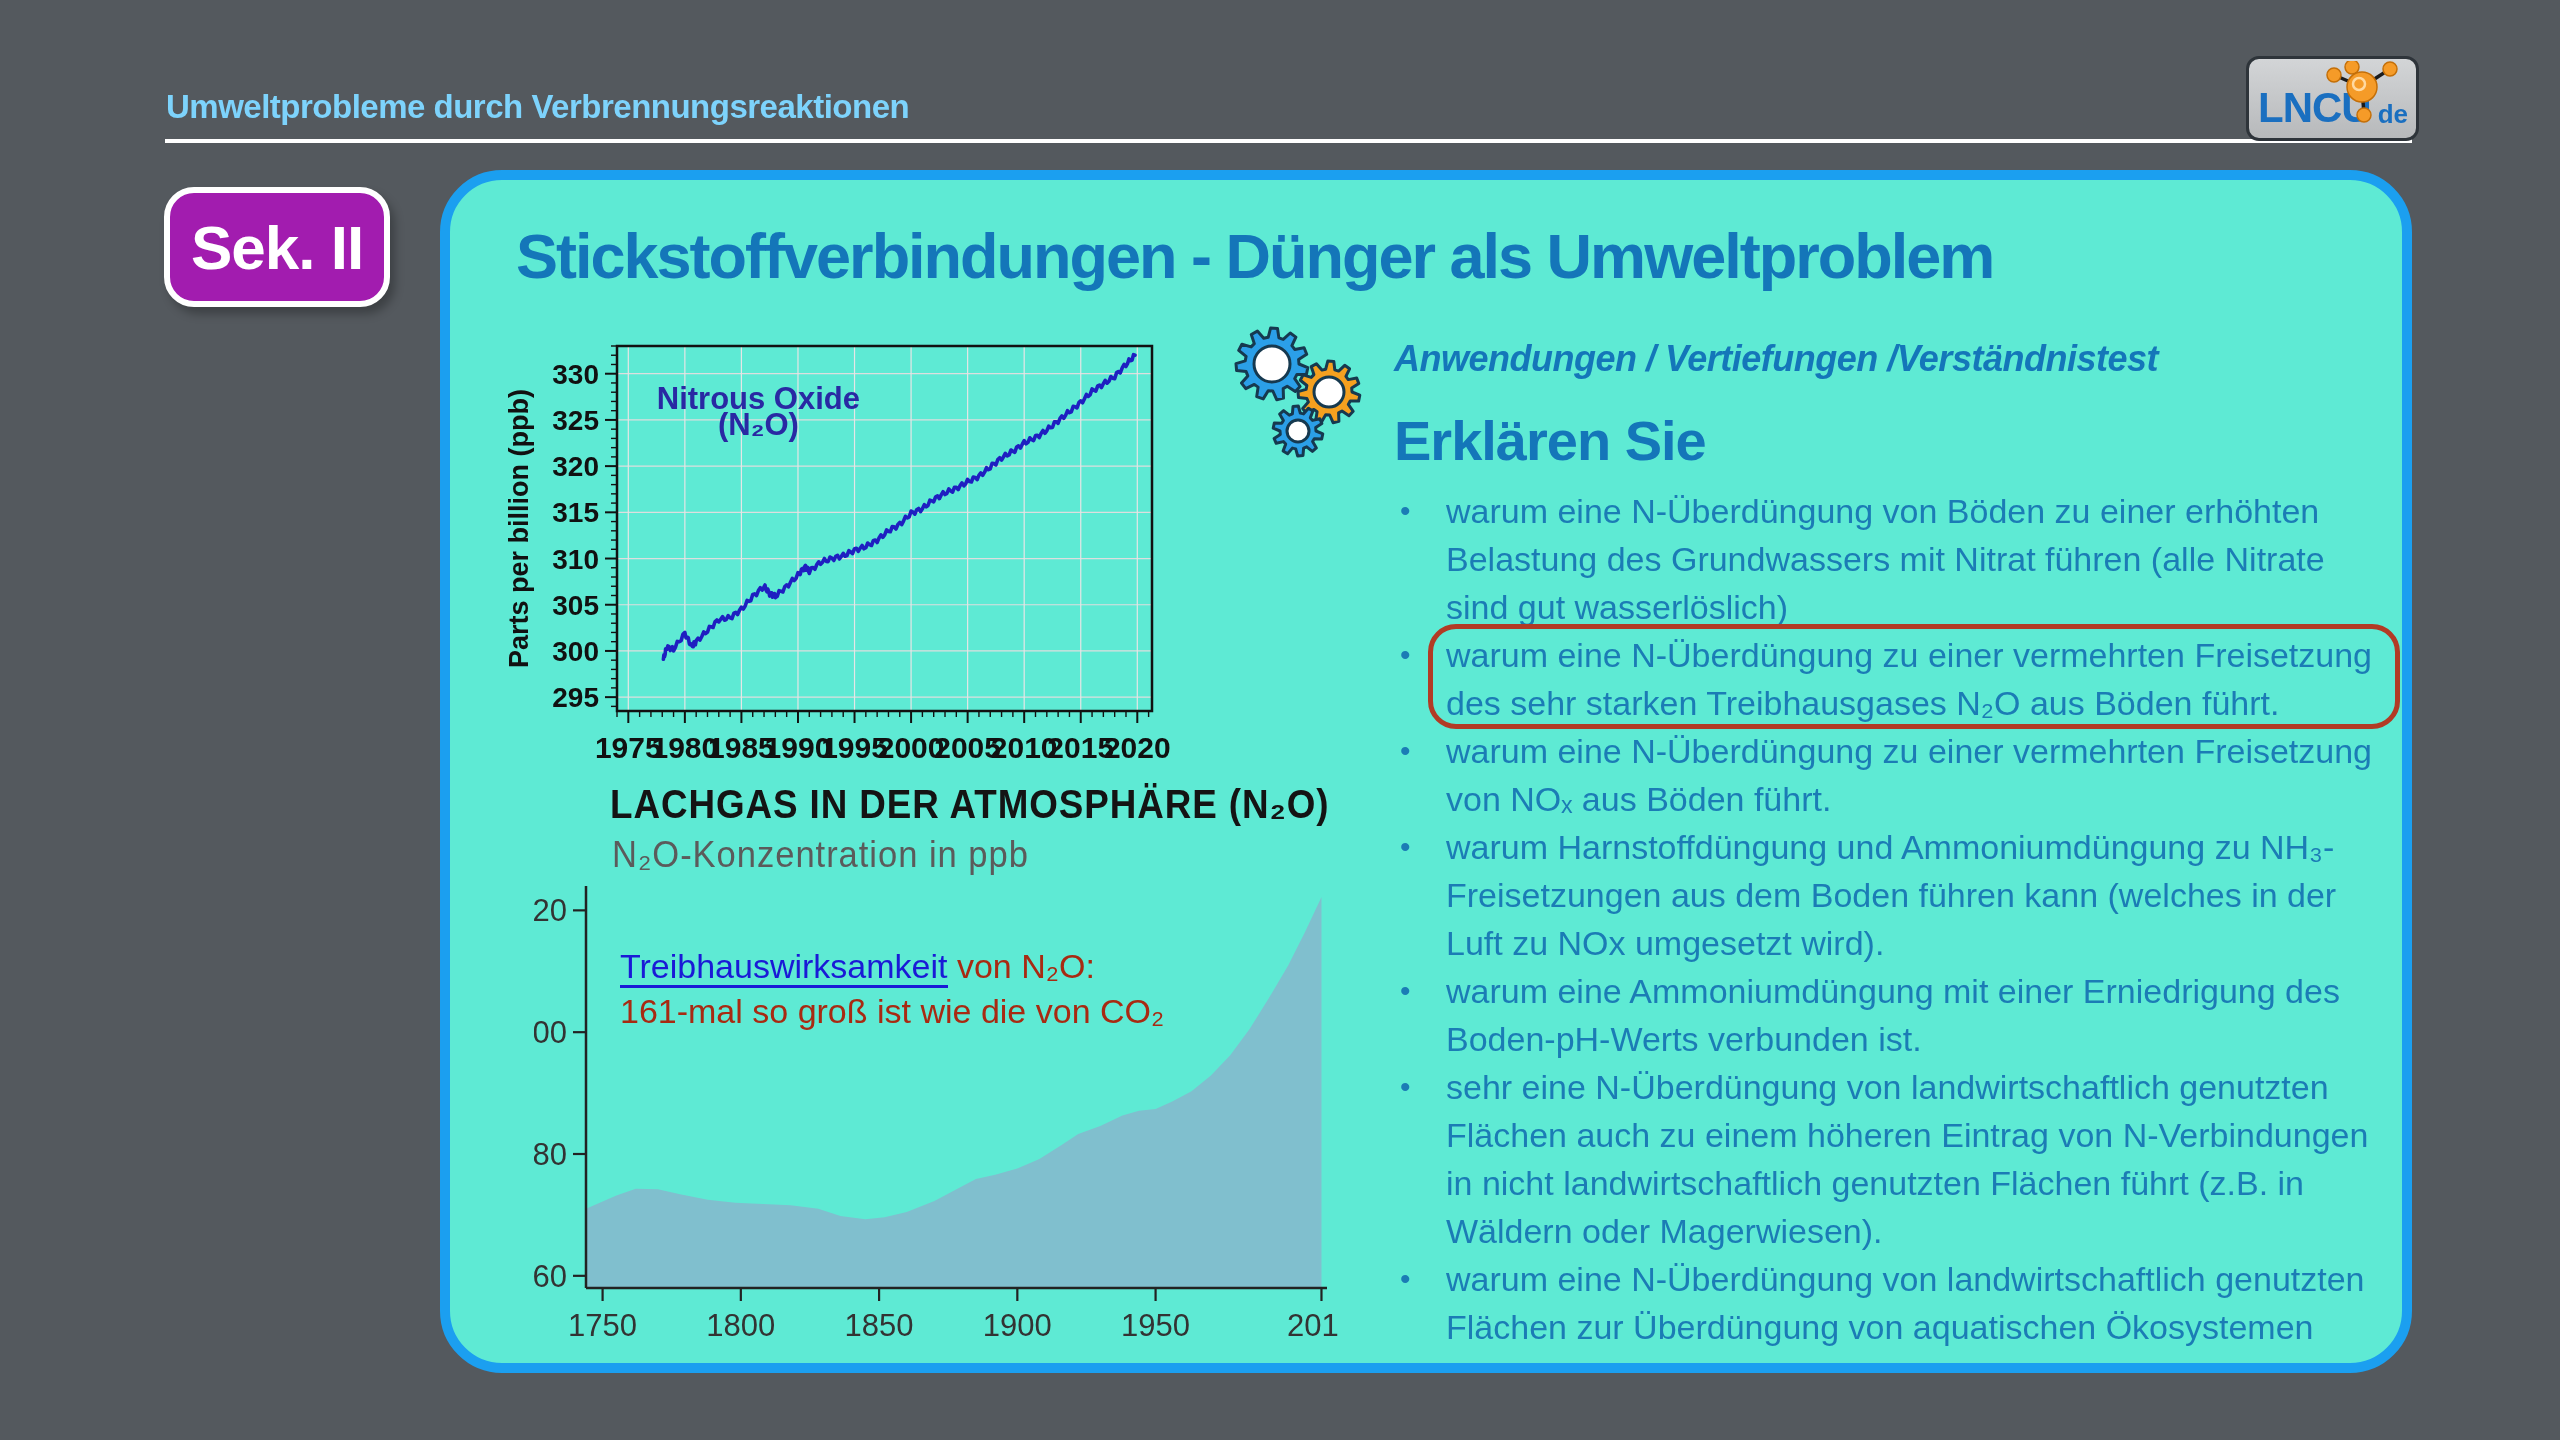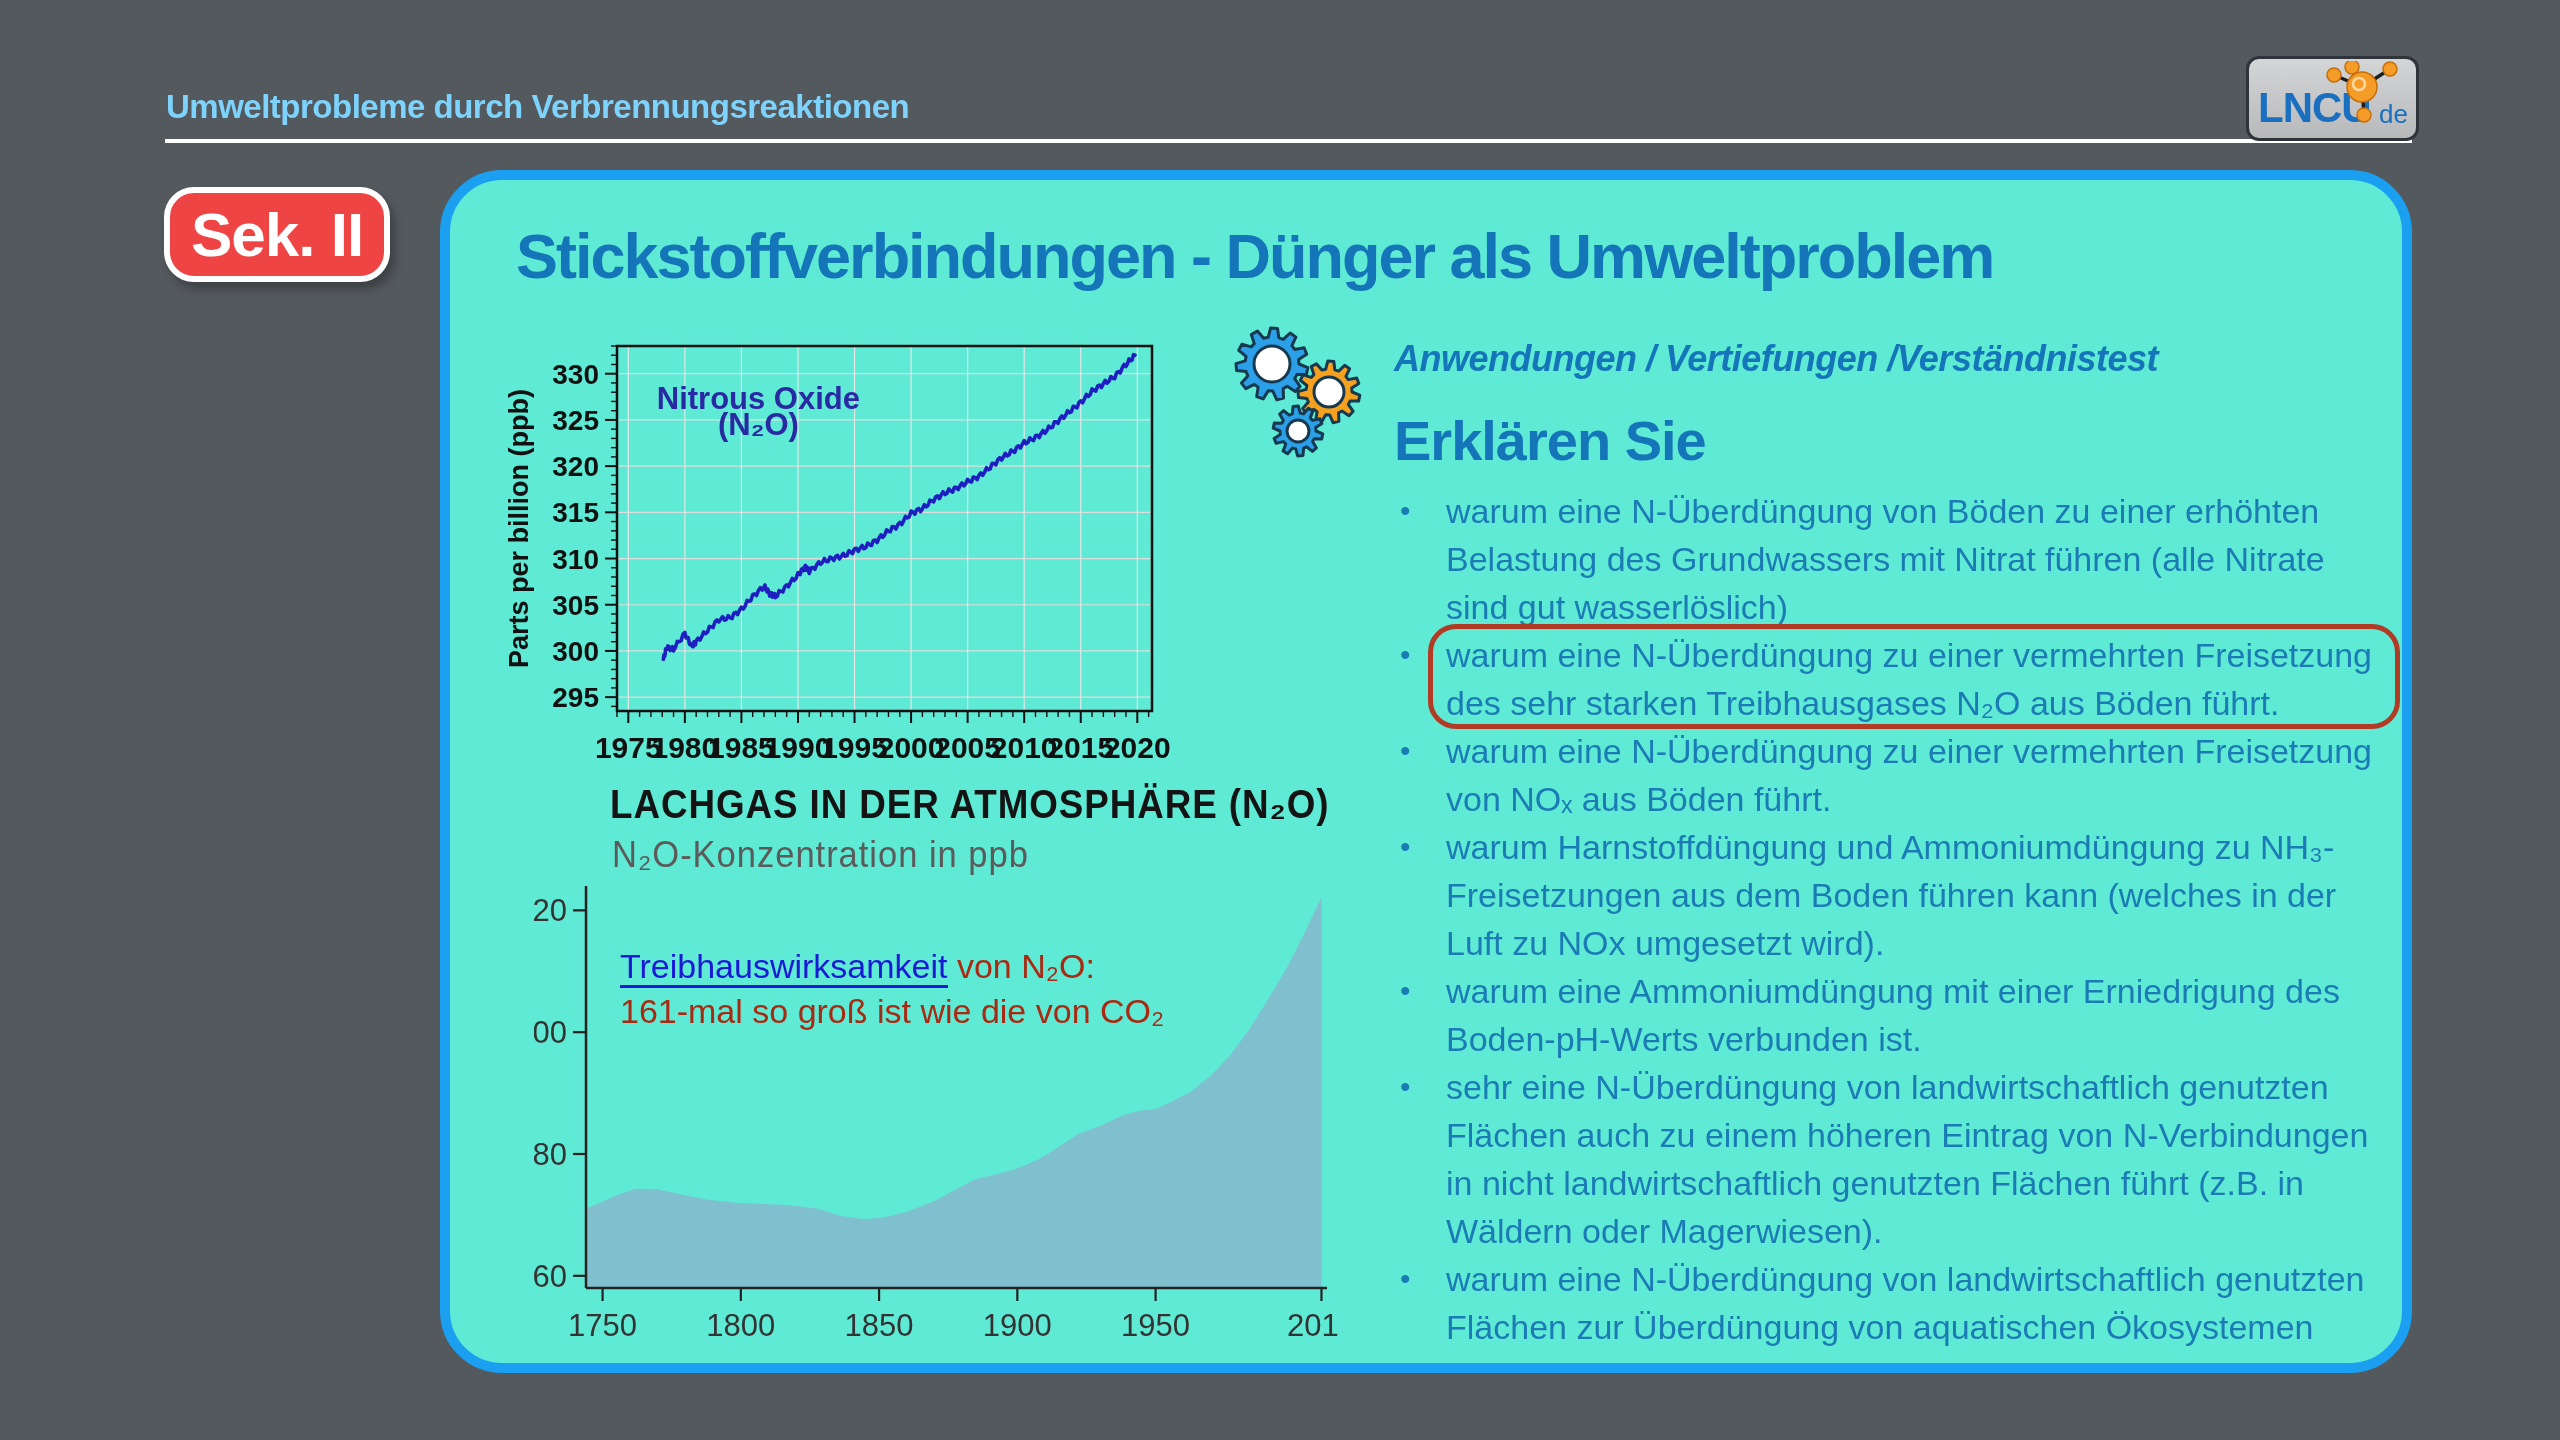--- a/index.html
+++ b/index.html
@@ -9,25 +9,25 @@
   
   .header-title{position:absolute;left:166px;top:88px;font-size:33px;font-weight:bold;
                 color:#7dd3fc;letter-spacing:-0.5px;}
   .header-rule{position:absolute;left:165px;top:139px;width:2247px;height:4px;background:#ffffff;}
 
   .logo{position:absolute;left:2246px;top:56px;width:167px;height:79px;
         background:linear-gradient(#d3d5d7,#b7b9bb);border:3px solid #2e343a;border-radius:13px;
         overflow:hidden;}
   .logo-text{position:absolute;left:9px;bottom:6px;font-size:42px;font-weight:bold;color:#1a6fc0;
              letter-spacing:-1px;}
-  .logo-de{position:absolute;right:8px;bottom:8px;font-size:26px;font-weight:normal;color:#1a6fc0;}
+  .logo-de{position:absolute;right:8px;bottom:8px;font-size:26px;font-weight:bold;color:#1a6fc0;}
   .logo-mol{position:absolute;right:14px;top:2px;}
 
   
-  .badge{position:absolute;left:164px;top:187px;width:226px;height:95px;background:#ef4444;
+  .badge{position:absolute;left:164px;top:187px;width:226px;height:120px;background:#a21caf;
          border:6px solid #ffffff;border-radius:30px;box-sizing:border-box;
          display:flex;align-items:center;justify-content:center;
          box-shadow:5px 7px 10px rgba(0,0,0,.28);}
   .badge span{color:#ffffff;font-size:62px;font-weight:bold;letter-spacing:-1px;}
 
   
   .panel{position:absolute;left:440px;top:170px;width:1972px;height:1203px;background:#5eead4;
          border:10px solid #1b9ff0;border-radius:62px;box-sizing:border-box;overflow:hidden;}
   .slide-title{position:absolute;left:66px;top:40px;font-size:63px;font-weight:bold;
                color:#1476b9;letter-spacing:-2px;white-space:nowrap;}

